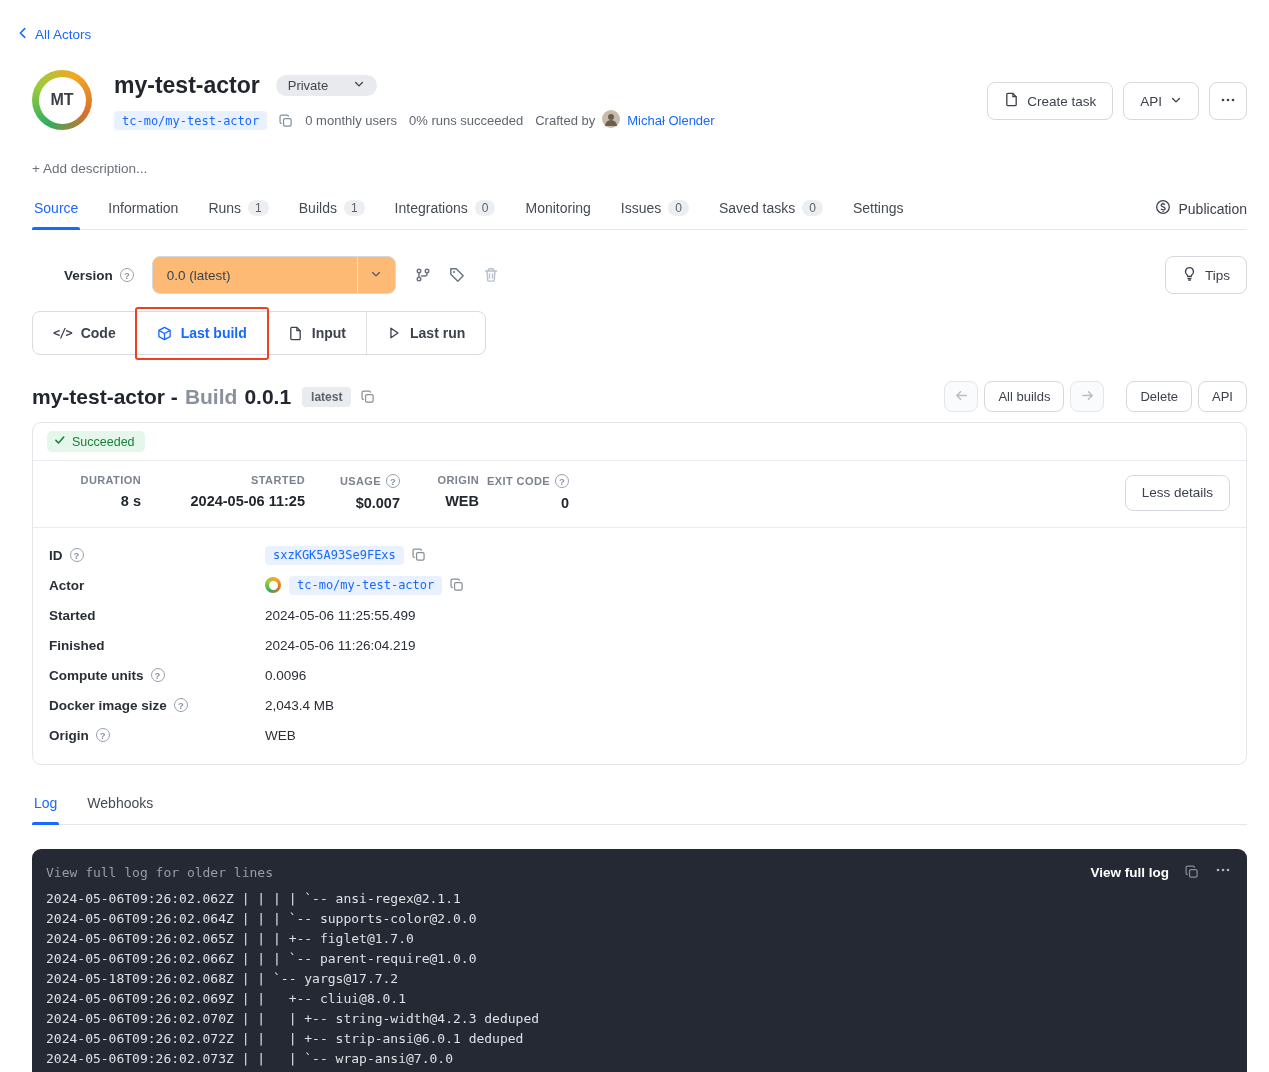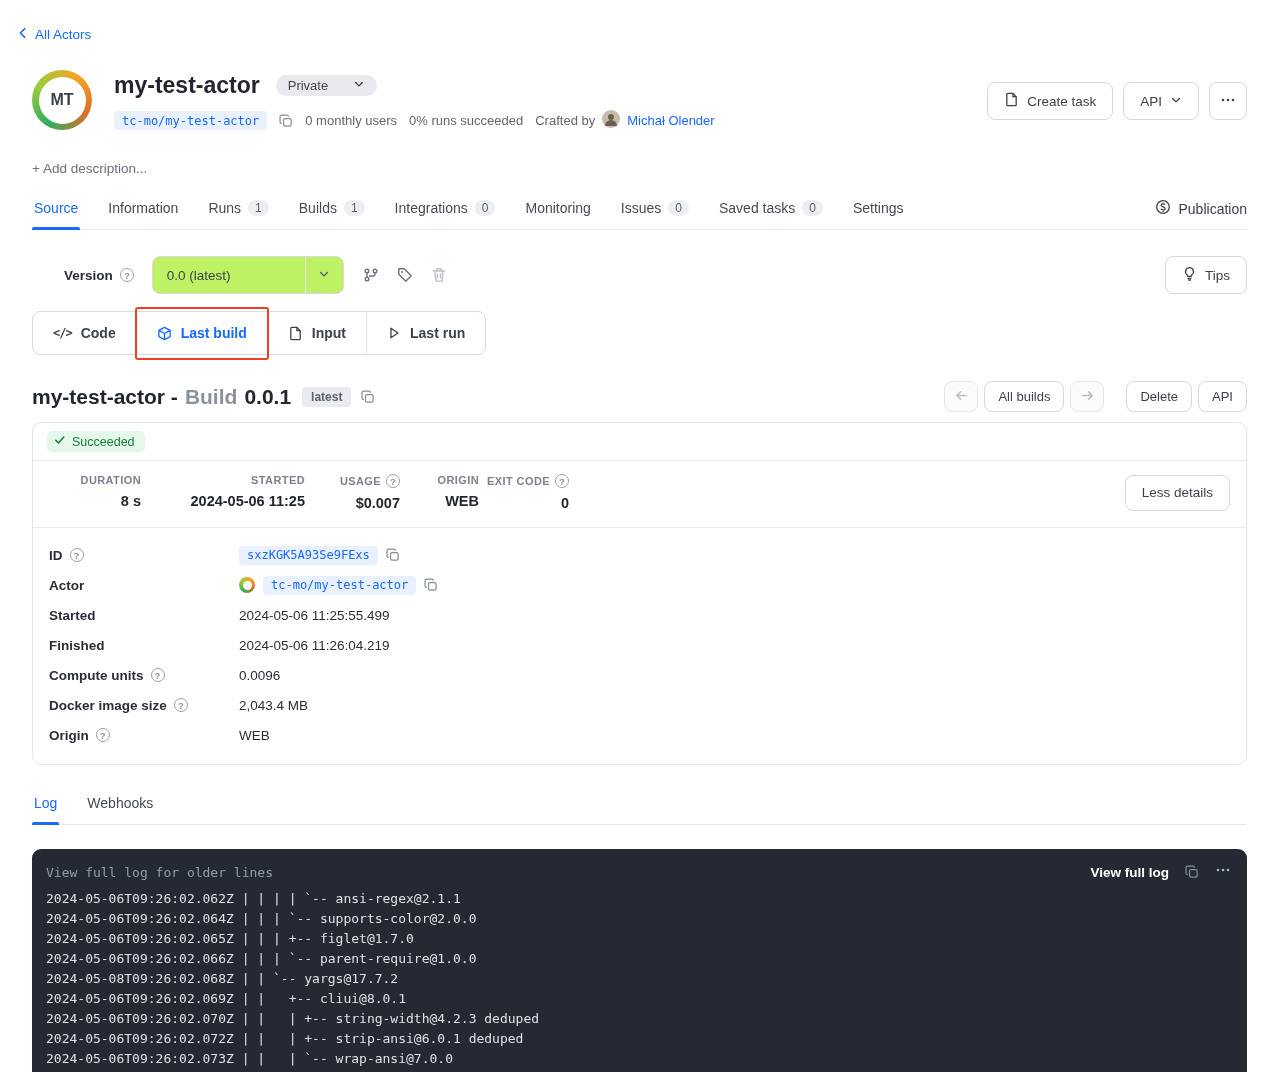--- a/index.html
+++ b/index.html
@@ -50,22 +50,22 @@
   .tab.active::after { content:""; position:absolute; left:0; right:0; bottom:-1px; height:3px;
     background:#1769ff; border-radius:2px 2px 0 0; }
   .tab-count { background:#eceef2; color:#5a616b; border-radius:9px; font-size:12px; padding:1px 7px; font-weight:500; }
   .publication { display:flex; gap:8px; align-items:center; font-size:14px; font-weight:500; color:#3c424b; padding-bottom:11px; }
 
   
   .version-row { margin-top:26px; display:flex; align-items:center; }
   .version-label { font-weight:700; font-size:13.5px; color:#2a2f37; display:flex; gap:7px; align-items:center;margin-left:32px; }
   .q { width:14px; height:14px; border:1.3px solid #98a0aa; border-radius:50%; font-size:9.5px; font-weight:700;
     color:#8b939e; display:inline-flex; align-items:center; justify-content:center; flex:0 0 14px; }
-  .select { margin-left:18px; width:192px; height:38px; border:1px solid #d5d9de; border-radius:8px;
-    display:flex; align-items:center; background:#bef264; font-size:13.5px; color:#3c424b; }
+  .select { margin-left:18px; width:244px; height:38px; border:1px solid #d5d9de; border-radius:8px;
+    display:flex; align-items:center; background:#fdba74; font-size:13.5px; color:#3c424b; }
   .select-value { flex:1; padding-left:14px; }
   .select-chev { width:38px; align-self:stretch; display:flex; align-items:center; justify-content:center;
     border-left:1px solid #e2e5e9; color:#555c66; }
   .icon-btn { width:34px; height:34px; display:flex; align-items:center; justify-content:center; color:#6a7380; }
   .icon-btn.first { margin-left:10px; }
   .icon-btn.disabled { color:#b9c0c9; }
   .tips-btn { margin-left:auto; }
 
   
   .view-tabs-wrap { margin-top:17px; }
@@ -100,21 +100,21 @@
     font-size:12.5px; font-weight:500; border-radius:5px; padding:3px 10px 3px 7px; }
   .stats-row { display:flex; align-items:center; padding:13px 16px 16px; border-bottom:1px solid #e9ebee; }
   .stats-cols { display:flex; }
   .stat { display:flex; flex-direction:column;align-items:flex-end; }
   .stat-0 { width:92px; } .stat-1 { width:164px; } .stat-2 { width:95px; } .stat-3 { width:79px; } .stat-4 { width:90px; }
   .stat-label { font-size:11px; font-weight:700; letter-spacing:.4px; color:#7b828d; display:flex; gap:5px; align-items:center; }
   .stat-value { margin-top:7px; font-size:14.5px; font-weight:700; color:#22272f; }
   .less-details { margin-left:auto; height:36px; }
   .detail-rows { padding:12px 16px 14px; }
   .detail-row { display:flex; align-items:center; min-height:30px; }
-  .detail-label { width:190px; font-size:13.5px; font-weight:700; color:#2a2f37; display:flex; gap:7px; align-items:center; }
+  .detail-label { width:216px; font-size:13.5px; font-weight:700; color:#2a2f37; display:flex; gap:7px; align-items:center; }
   .detail-value { font-size:13.5px; color:#2a2f37; display:flex; align-items:center; gap:8px; }
   .mini-avatar { width:16px; height:16px; border-radius:50%; flex:0 0 16px;
     background:conic-gradient(from 210deg,#2fae5f,#9ccb3b,#f5a623,#d96f2b,#2fae5f);
     display:flex; align-items:center; justify-content:center; }
   .mini-avatar::after { content:""; width:9px; height:9px; background:#fff; border-radius:50%; }
 
   
   .log-tab-bar { margin-top:22px; border-bottom:1px solid #e5e7eb; display:flex; gap:26px; }
 
   
@@ -509,21 +509,21 @@
               <circle cx="8" cy="8" r="1.3"></circle>
               <circle cx="13" cy="8" r="1.3"></circle>
             </svg></span>
       </span>
     </div>
     <div data-interactable="true">
         <div class="log-line" data-interactable="false">2024-05-06T09:26:02.062Z | | | | `-- ansi-regex@2.1.1</div>
         <div class="log-line" data-interactable="false">2024-05-06T09:26:02.064Z | | | `-- supports-color@2.0.0</div>
         <div class="log-line" data-interactable="false">2024-05-06T09:26:02.065Z | | | +-- figlet@1.7.0</div>
         <div class="log-line" data-interactable="false">2024-05-06T09:26:02.066Z | | | `-- parent-require@1.0.0</div>
-        <div class="log-line" data-interactable="false">2024-05-08T09:26:02.068Z | | `-- yargs@17.7.2</div>
+        <div class="log-line" data-interactable="false">2024-05-18T09:26:02.068Z | | `-- yargs@17.7.2</div>
         <div class="log-line" data-interactable="false">2024-05-06T09:26:02.069Z | |   +-- cliui@8.0.1</div>
         <div class="log-line" data-interactable="false">2024-05-06T09:26:02.070Z | |   | +-- string-width@4.2.3 deduped</div>
         <div class="log-line" data-interactable="false">2024-05-06T09:26:02.072Z | |   | +-- strip-ansi@6.0.1 deduped</div>
         <div class="log-line" data-interactable="false">2024-05-06T09:26:02.073Z | |   | `-- wrap-ansi@7.0.0</div>
         <div class="log-line" data-interactable="false">2024-05-06T09:26:02.074Z | |   |   +-- ansi-styles@4.3.0 deduped</div>
       </div>
   </div>
 
 </div>
 

